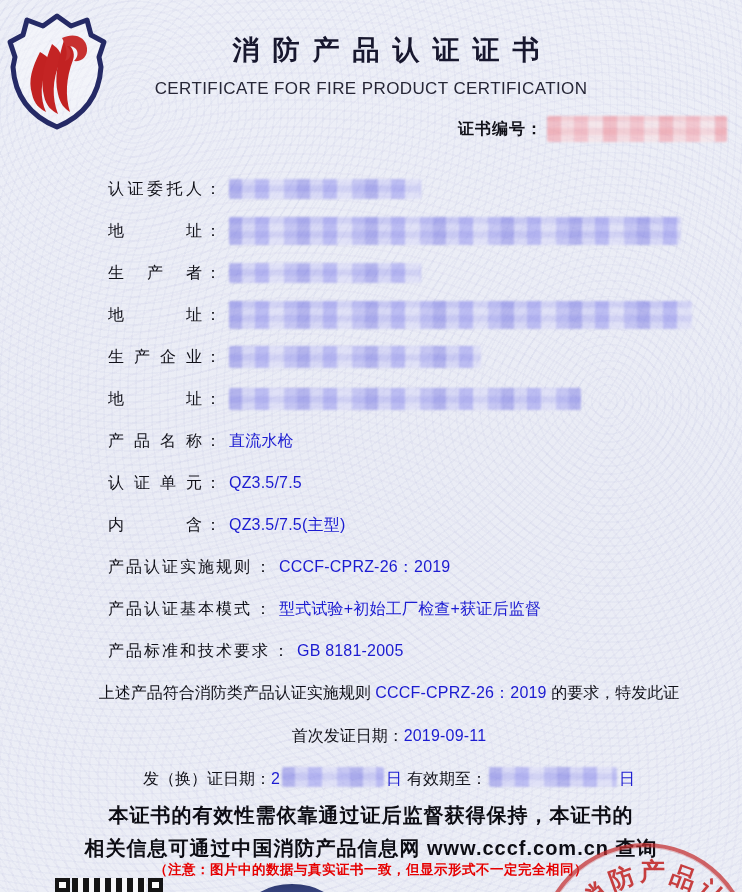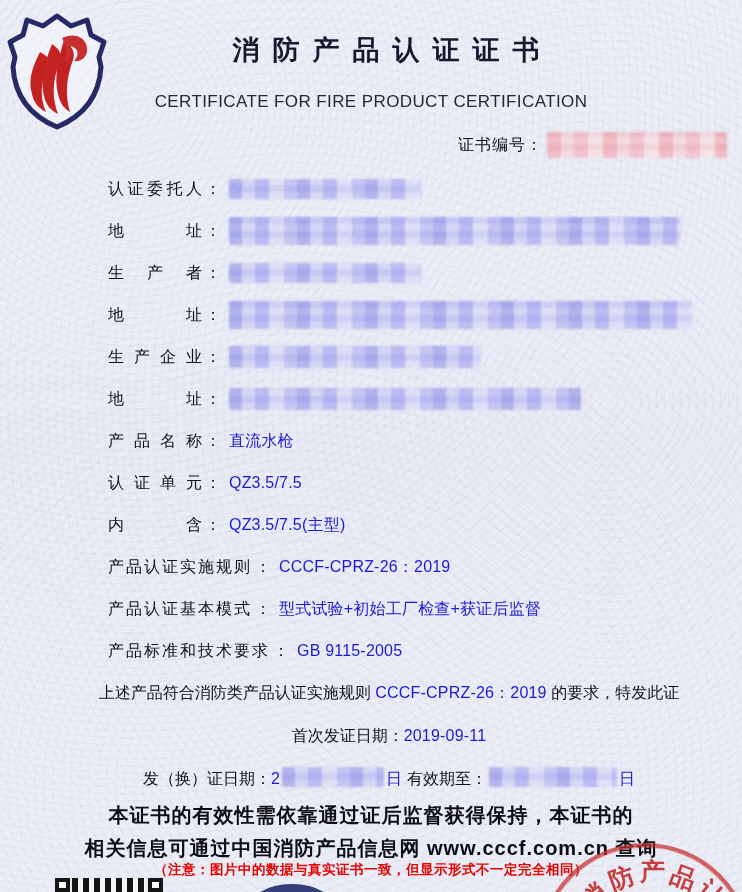--- a/index.html
+++ b/index.html
@@ -20,26 +20,26 @@
   }
 
   
   .logo { position: absolute; left: 2px; top: 10px; width: 110px; height: 122px; }
   .title {
     position: absolute; left: 56px; top: 32px; width: 660px;
     text-align: center; font-size: 27px; font-weight: bold;
     letter-spacing: 13px; padding-left: 13px; color: #17172e;
   }
   .subtitle {
-    position: absolute; left: 0; top: 92px; width: 742px;
+    position: absolute; left: 0; top: 79px; width: 742px;
     text-align: center; font-size: 17px; letter-spacing: 0.4px; color: #262636;
   }
 
   
-  .certno { position: absolute; left: 458px; top: 132px; display: flex; align-items: center; }
+  .certno { position: absolute; left: 458px; top: 116px; display: flex; align-items: center; font-weight: bold; }
   .certno-label { font-size: 16px; color: #101018; letter-spacing: 1px; white-space: nowrap; }
   .redact { display: inline-block; border-radius: 2px; }
   .redact-pink {
     width: 180px; height: 26px; margin-left: 4px;
     background-image:
       repeating-linear-gradient(90deg, rgba(240,150,160,0.55) 0 14px, rgba(248,200,205,0.5) 14px 27px, rgba(243,170,180,0.6) 27px 41px, rgba(250,215,218,0.45) 41px 56px),
       repeating-linear-gradient(0deg, rgba(255,255,255,0.2) 0 7px, rgba(235,140,150,0.25) 7px 14px);
     filter: blur(1.2px);
   }
   .redact-blue {
@@ -186,21 +186,21 @@
       <span class="val">CCCF-CPRZ-26：2019</span>
     </div>
     <div class="row">
       <span class="flabel flabel-long">产品认证基本模式</span>
       <span class="colon">：</span>
       <span class="val">型式试验+初始工厂检查+获证后监督</span>
     </div>
     <div class="row">
       <span class="flabel flabel-long">产品标准和技术要求</span>
       <span class="colon">：</span>
-      <span class="val">GB 9115-2005</span>
+      <span class="val">GB 8181-2005</span>
     </div>
   </div>
 
   <div class="cline statement">
     <span>上述产品符合消防类产品认证实施规则 </span><span class="val">CCCF-CPRZ-26：2019</span><span> 的要求，特发此证</span>
   </div>
 
   <div class="cline first-issue">
     <span>首次发证日期：</span><span class="val">2019-09-11</span>
   </div>

